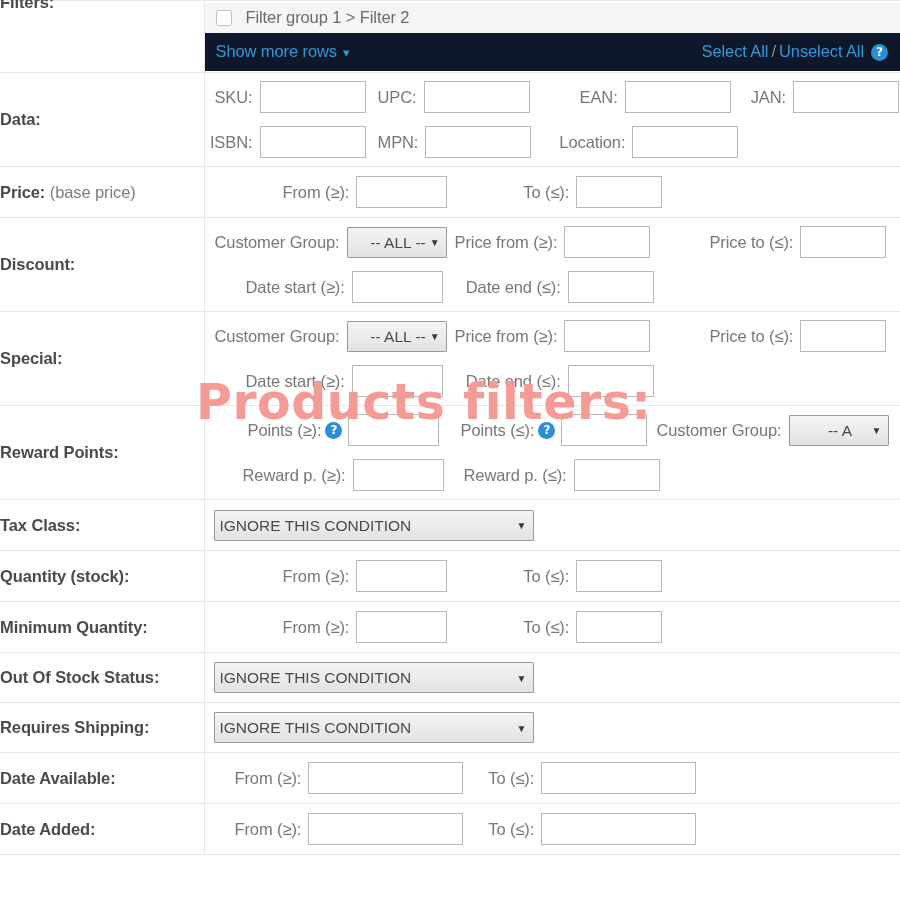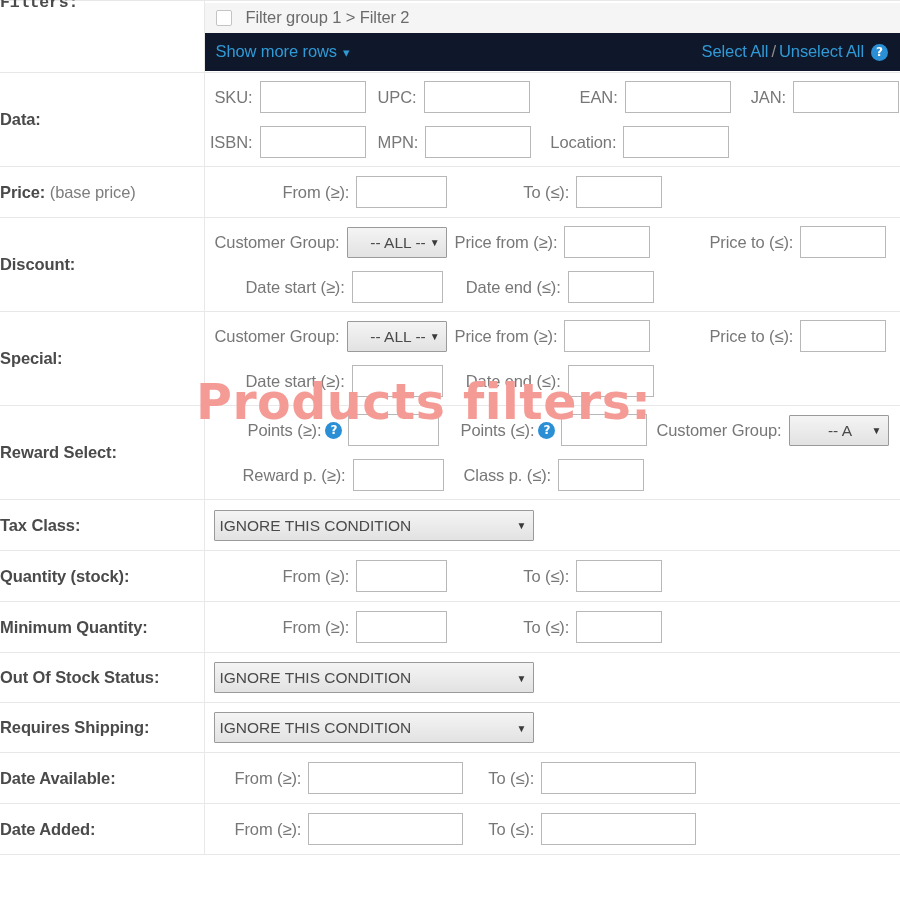--- a/index.html
+++ b/index.html
@@ -199,21 +199,21 @@
 <body>
 
 <div id="page">
 
   <div id="watermark">Products filters:</div>
 
   <table class="filters">
 
     <tbody>
         <tr style="height:72px;">
-      <td class="lbl" style="vertical-align:top;padding-top:0;font-family:Liberation Mono, monospace;">
+      <td class="lbl" style="vertical-align:top;padding-top:0;">
         <span style="display:block;margin-top:-8px;">Filters:</span>
       </td>
       <td class="fld">
         <div class="fg-item">
           <input type="checkbox" style="">
           <span class="fgtext">Filter group 1 &gt; Filter 2</span>
         </div>
         <div class="fg-actions">
           <span>
             <a class="lnk" href="#">Show more rows</a><span class="chev">▾</span>
@@ -250,21 +250,21 @@
         </div>
         <div class="frow tight">
           <span class="fgrp">
             <span class="flabel" style="width:55px;">ISBN:</span>
             <input class="tf w106" value="" style="">
           </span>
           <span class="fgrp" style="margin-left:12px;">
             <span class="flabel">MPN:</span>
             <input class="tf w106" value="" style="">
           </span>
-          <span class="fgrp" style="margin-left:19px;justify-content:flex-end;">
+          <span class="fgrp" style="margin-left:28px;justify-content:flex-end;">
             <span class="flabel">Location:</span>
             <input class="tf w106" value="" style="">
           </span>
         </div>
       </td>
     </tr>
 
     <tr style="height:51px;">
       <td class="lbl">
         <span>Price:</span>
@@ -353,21 +353,21 @@
           <span class="fgrp" style="margin-left:23px;">
             <span class="flabel">Date end (≤):</span>
             <input class="tf w86" value="" style="">
           </span>
         </div>
       </td>
     </tr>
 
     <tr style="height:94px;">
       <td class="lbl">
-        <span>Reward Select:</span>
+        <span>Reward Points:</span>
       </td>
       <td class="fld">
         <div class="frow tight">
           <span class="fgrp" style="margin-left:43px;">
             <span class="flabel" style="padding-right:3px;">Points (≥):</span>
             <span class="help">?</span>
             <input class="tf w91" value="" style="">
           </span>
           <span class="fgrp" style="margin-left:21px;">
             <span class="flabel" style="padding-right:3px;">Points (≤):</span>
@@ -383,21 +383,21 @@
               <span class="arr">▼</span>
             </span>
           </span>
         </div>
         <div class="frow tight">
           <span class="fgrp" style="margin-left:38px;">
             <span class="flabel">Reward p. (≥):</span>
             <input class="tf w91" value="" style="">
           </span>
           <span class="fgrp" style="margin-left:20px;">
-            <span class="flabel">Class p. (≤):</span>
+            <span class="flabel">Reward p. (≤):</span>
             <input class="tf w86" value="" style="">
           </span>
         </div>
       </td>
     </tr>
 
     <tr style="height:51px;">
       <td class="lbl">
         <span>Tax Class:</span>
       </td>

